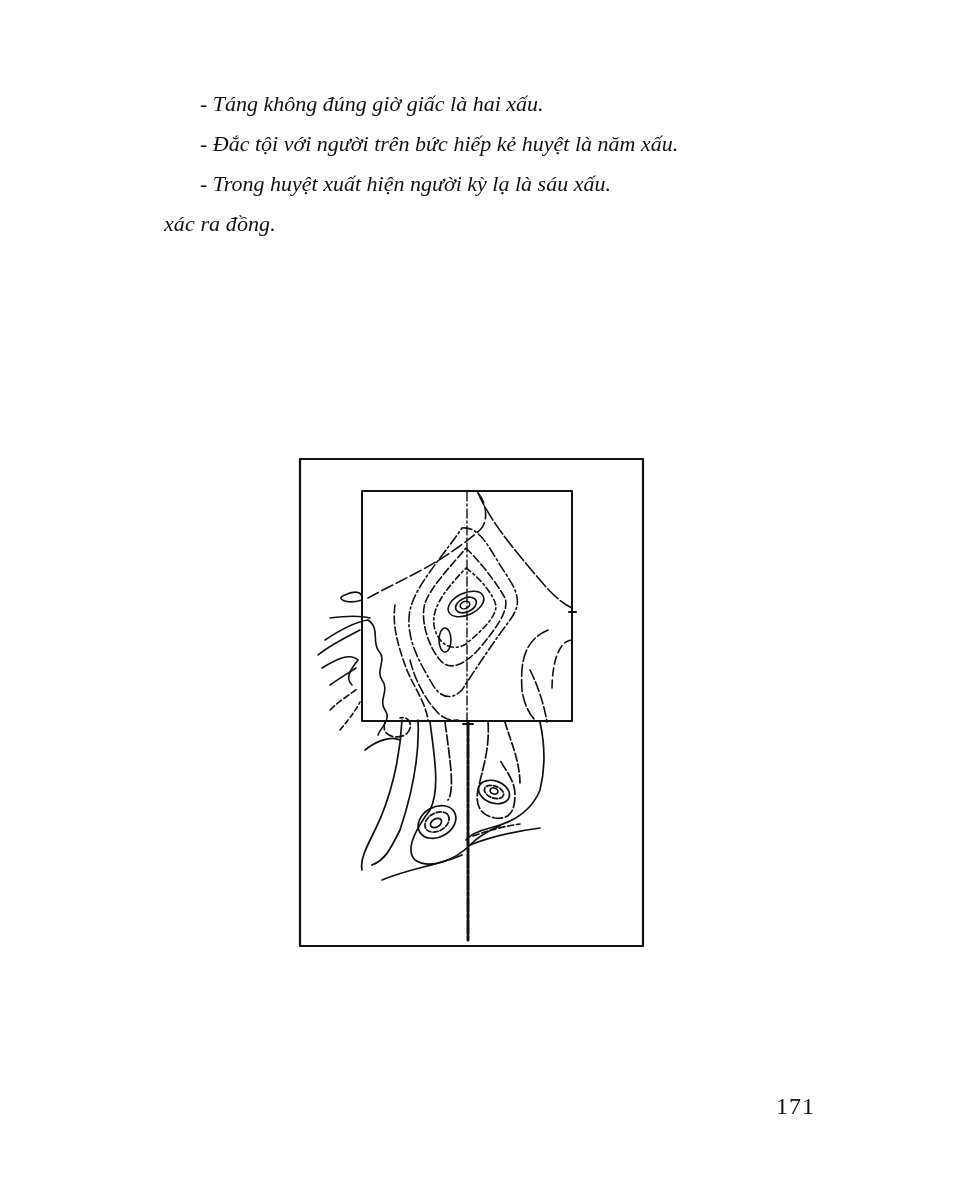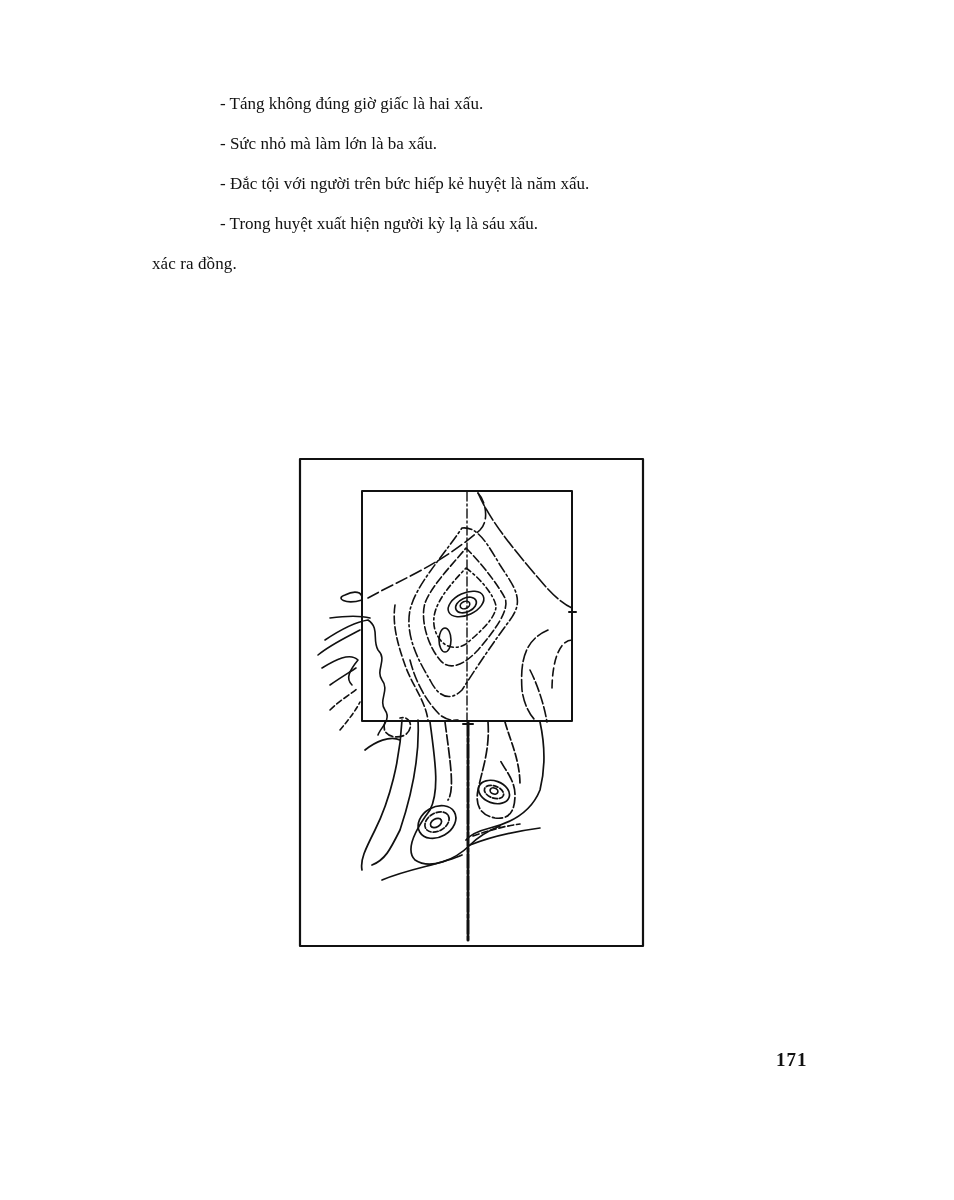--- a/index.html
+++ b/index.html
@@ -15,25 +15,26 @@
       font-family: "Liberation Serif", "DejaVu Serif", serif;
       color: #111111;
     }
     .page {
       position: absolute;
       left: 0; top: 0;
       width: 954px; height: 1200px;
     }
     .text-block {
       position: absolute;
-      left: 152px;
+      left: 132px;
       top: 84px;
       width: 672px;
-      font-size: 17px;
+      font-size: 22px;
       line-height: 40px;
+      font-style: italic;
     }
     .bullet {
       padding-left: 68px;
       white-space: nowrap;
     }
     .para {
       text-indent: 68px;
       text-align: justify;
       text-align-last: left;
       letter-spacing: 0.1px;
@@ -49,38 +50,37 @@
       top: 456px;
       width: 350px;
       height: 494px;
     }
     .figure svg {
       display: block;
     }
     .page-number {
       position: absolute;
       left: 776px;
-      top: 1049px;
-      font-size: 19px;
-      font-weight: bold;
+      top: 1093px;
+      font-size: 24px;
+      font-weight: normal;
       letter-spacing: 1px;
     }
   </style>
 </head>
 <body>
 
 <div class="page">
 
   <div class="text-block">
     <div class="bullet">- Táng không đúng giờ giấc là hai xấu.</div>
-    <div class="bullet">- Sức nhỏ mà làm lớn là ba xấu.</div>
     <div class="bullet">- Đắc tội với người trên bức hiếp kẻ huyệt là năm xấu.</div>
     <div class="bullet">- Trong huyệt xuất hiện người kỳ lạ là sáu xấu.</div>
     <div class="para">
-      <span style="display:block;text-indent:0;">xác ra đồng.</span>
+      <span style="display:block;text-indent:0;margin-left:32px;">xác ra đồng.</span>
     </div>
   </div>
 
   <div class="figure">
     <svg width="350" height="494" viewBox="297 456 350 494" xmlns="http://www.w3.org/2000/svg" fill="none" stroke="#111" stroke-linecap="round" stroke-linejoin="round">
 
       <rect x="300" y="459" width="343" height="487" stroke-width="2.2"></rect>
 
       <rect x="362" y="491" width="210" height="230" stroke-width="2"></rect>
 

